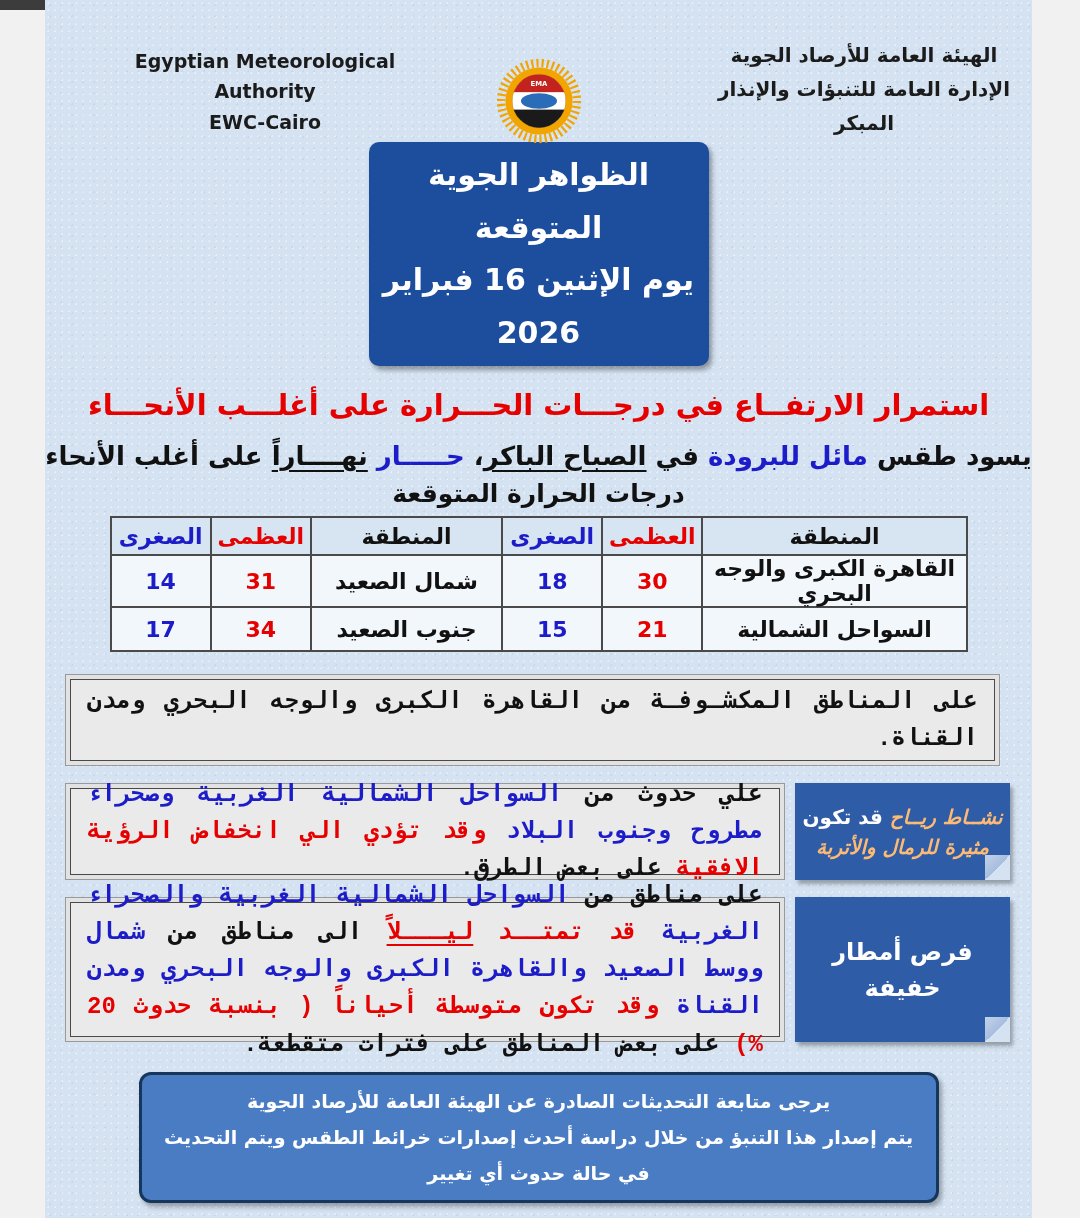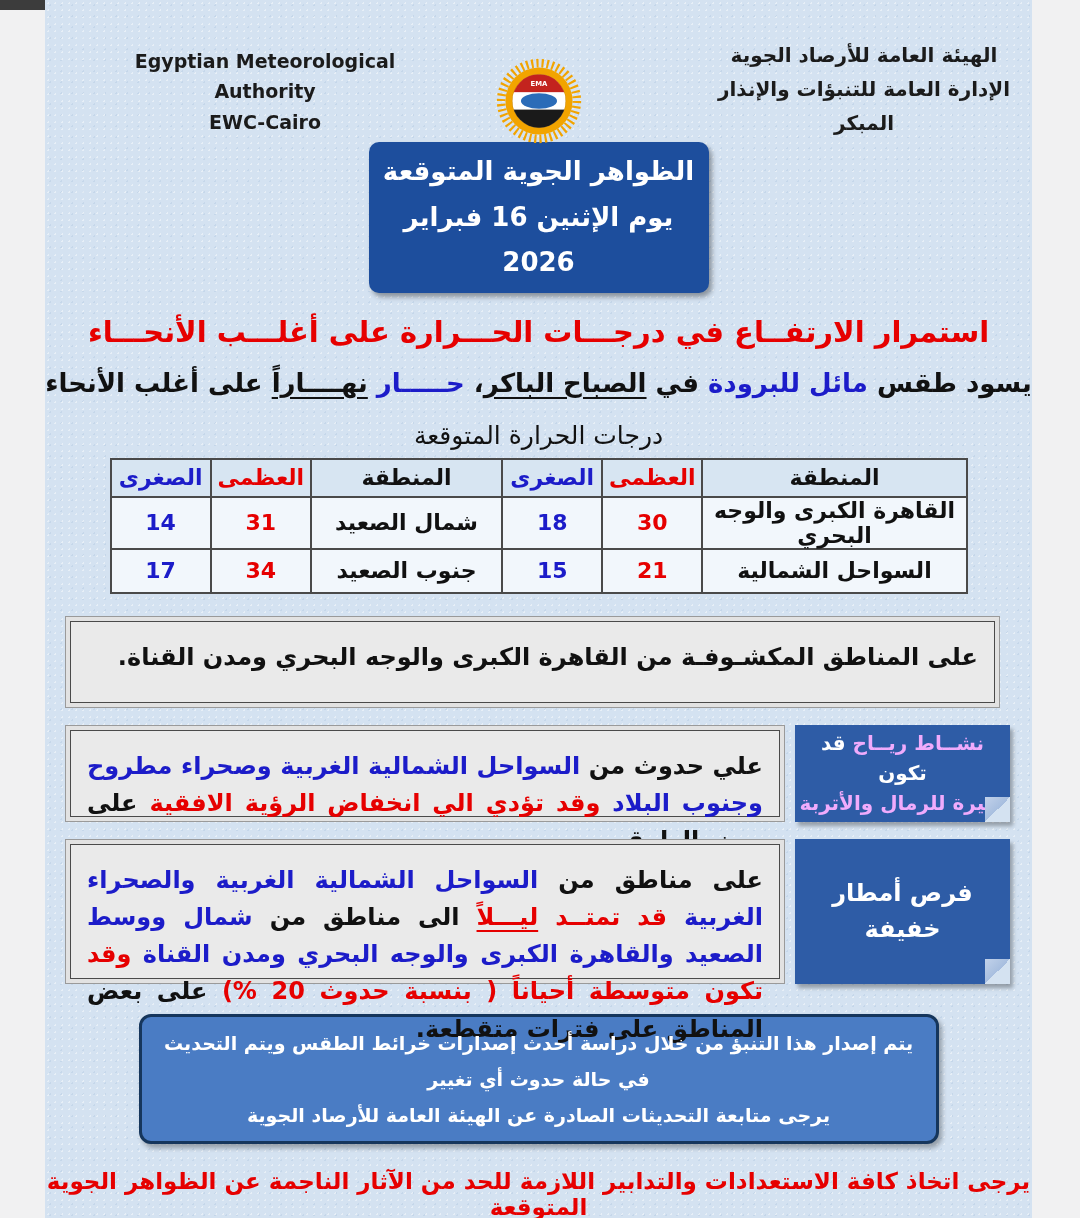--- a/index.html
+++ b/index.html
@@ -13,56 +13,56 @@
        background-size:7px 7px,11px 11px;}
   
   .header{position:relative;height:140px;}
   .org-en{position:absolute;top:46px;left:60px;width:320px;text-align:center;font-weight:bold;
           font-size:19px;color:#1b1b1b;line-height:1.6;direction:ltr;}
   .org-ar{position:absolute;top:38px;right:18px;width:300px;text-align:center;font-weight:bold;
           font-size:20px;color:#1b1b1b;line-height:1.7;direction:rtl;}
   .logo{position:absolute;top:58px;left:50%;transform:translateX(-50%);width:86px;height:86px;}
   
   .title-box{width:332px;margin:2px auto 0;background:#1d4e9d;border-radius:10px;color:#fff;
-             text-align:center;font-weight:bold;font-size:26px;line-height:1.75;padding:7px 4px;
+             text-align:center;font-weight:bold;font-size:30px;line-height:1.75;padding:7px 4px;
              box-shadow:3px 4px 5px rgba(0,0,0,.35);direction:rtl;}
   .headline{margin-top:22px;text-align:center;color:#e60000;font-weight:bold;font-size:29px;direction:rtl;}
   .intro{margin-top:14px;text-align:center;font-weight:bold;font-size:26px;line-height:1.55;direction:rtl;}
   
-  .table-title{margin-top:18px;text-align:center;font-weight:normal;font-size:25px;color:#111;direction:rtl;}
+  .table-title{margin-top:3px;text-align:center;font-weight:bold;font-size:25px;color:#111;direction:rtl;}
   table.temps{width:858px;margin:8px auto 0;border-collapse:collapse;direction:rtl;}
   table.temps th,table.temps td{border:2px solid #4a4a4a;text-align:center;font-weight:bold;padding:0;}
   table.temps th{background:#d7e5f2;font-size:22px;height:36px;}
   table.temps td{background:#f2f7fc;font-size:22px;height:42px;}
   
   .warnings{padding:0 22px 0 20px;}
   .warning-row{display:flex;direction:rtl;align-items:stretch;}
   .wr1{margin-top:22px;height:92px;}
   .wr2{margin-top:17px;height:97px;}
   .wr3{margin-top:17px;height:145px;}
   .label-box{width:215px;flex:0 0 215px;background:#2e5ca6;color:#fff;position:relative;
              display:flex;flex-direction:column;justify-content:center;align-items:center;
              text-align:center;font-weight:bold;box-shadow:3px 4px 4px rgba(0,0,0,.3);direction:rtl;}
   .fold{position:absolute;bottom:0;right:0;width:25px;height:25px;
         background:linear-gradient(to top left,#d4e2f1 0%,#d4e2f1 50%,#a7bedf 50%,#c2d2ea 100%);}
   .fs24{font-size:24px;line-height:1.5;}
   .fs20{font-size:20px;line-height:1.5;}
   .textbox-wrap{flex:1;display:flex;padding:0;margin-right:10px;}
   .textbox{flex:1;background:#eaeaea;border:1px solid #4a4a4a;
            box-shadow:0 0 0 4px #e2e2e2,0 0 0 5px #9a9a9a;margin:5px;
-           display:flex;align-items:flex-start;padding:17px 16px;direction:rtl;}
+           display:flex;align-items:center;padding:17px 16px;direction:rtl;font-family:Liberation Mono, monospace;}
   .seg-text{width:100%;font-weight:bold;font-size:24px;line-height:1.55;text-align:justify;}
   
   .note-box{width:770px;margin:30px auto 0;background:#4a7cc4;border:3px solid #16365c;border-radius:12px;
             color:#fff;text-align:center;font-weight:bold;font-size:19px;line-height:1.9;
             padding:8px 12px;direction:rtl;box-shadow:3px 4px 5px rgba(0,0,0,.3);}
   .footer-red{margin-top:24px;text-align:center;color:#e60000;font-weight:bold;font-size:23px;direction:rtl;}
   
   .c-black{color:#111;} .c-blue{color:#1c1cc9;} .c-red{color:#e60000;}
-  .c-white{color:#fff;} .c-yellow{color:#f0abfc;}
+  .c-white{color:#fff;} .c-yellow{color:#fdba74;font-style:italic;}
   .u{text-decoration:underline;text-decoration-thickness:2px;text-underline-offset:5px;margin-top:17px;}
 </style>
 </head>
 <body>
 
 <div class="page">
   <div class="corner-mark"></div>
   <div class="doc">
 
     <div class="header">
@@ -176,20 +176,20 @@
         <div class="textbox-wrap">
           <div class="textbox">
             <div class="seg-text"><span class="c-black">على مناطق من </span><span class="c-blue">السواحل الشمالية الغربية والصحراء الغربية</span><span class="c-black"> </span><span class="c-red">قد تمتــد </span><span class="c-red u">ليـــلاً</span><span class="c-black"> الى مناطق من </span><span class="c-blue">شمال ووسط الصعيد والقاهرة الكبرى والوجه البحري ومدن القناة</span><span class="c-black"> </span><span class="c-red">وقد تكون متوسطة أحياناً ( بنسبة حدوث 20 %) </span><span class="c-black">على بعض المناطق على فترات متقطعة.</span></div>
           </div>
         </div>
       </div>
 
     </div>
 
     <div class="note-box">
+      <div>يرجى متابعة التحديثات الصادرة عن الهيئة العامة للأرصاد الجوية</div>
       <div>يتم إصدار هذا التنبؤ من خلال دراسة أحدث إصدارات خرائط الطقس ويتم التحديث في حالة حدوث أي تغيير</div>
-      <div>يرجى متابعة التحديثات الصادرة عن الهيئة العامة للأرصاد الجوية</div>
     </div>
 
     <div class="footer-red">يرجى اتخاذ كافة الاستعدادات والتدابير اللازمة للحد من الآثار الناجمة عن الظواهر الجوية المتوقعة</div>
 
   </div>
 </div>
 
 </body></html>

